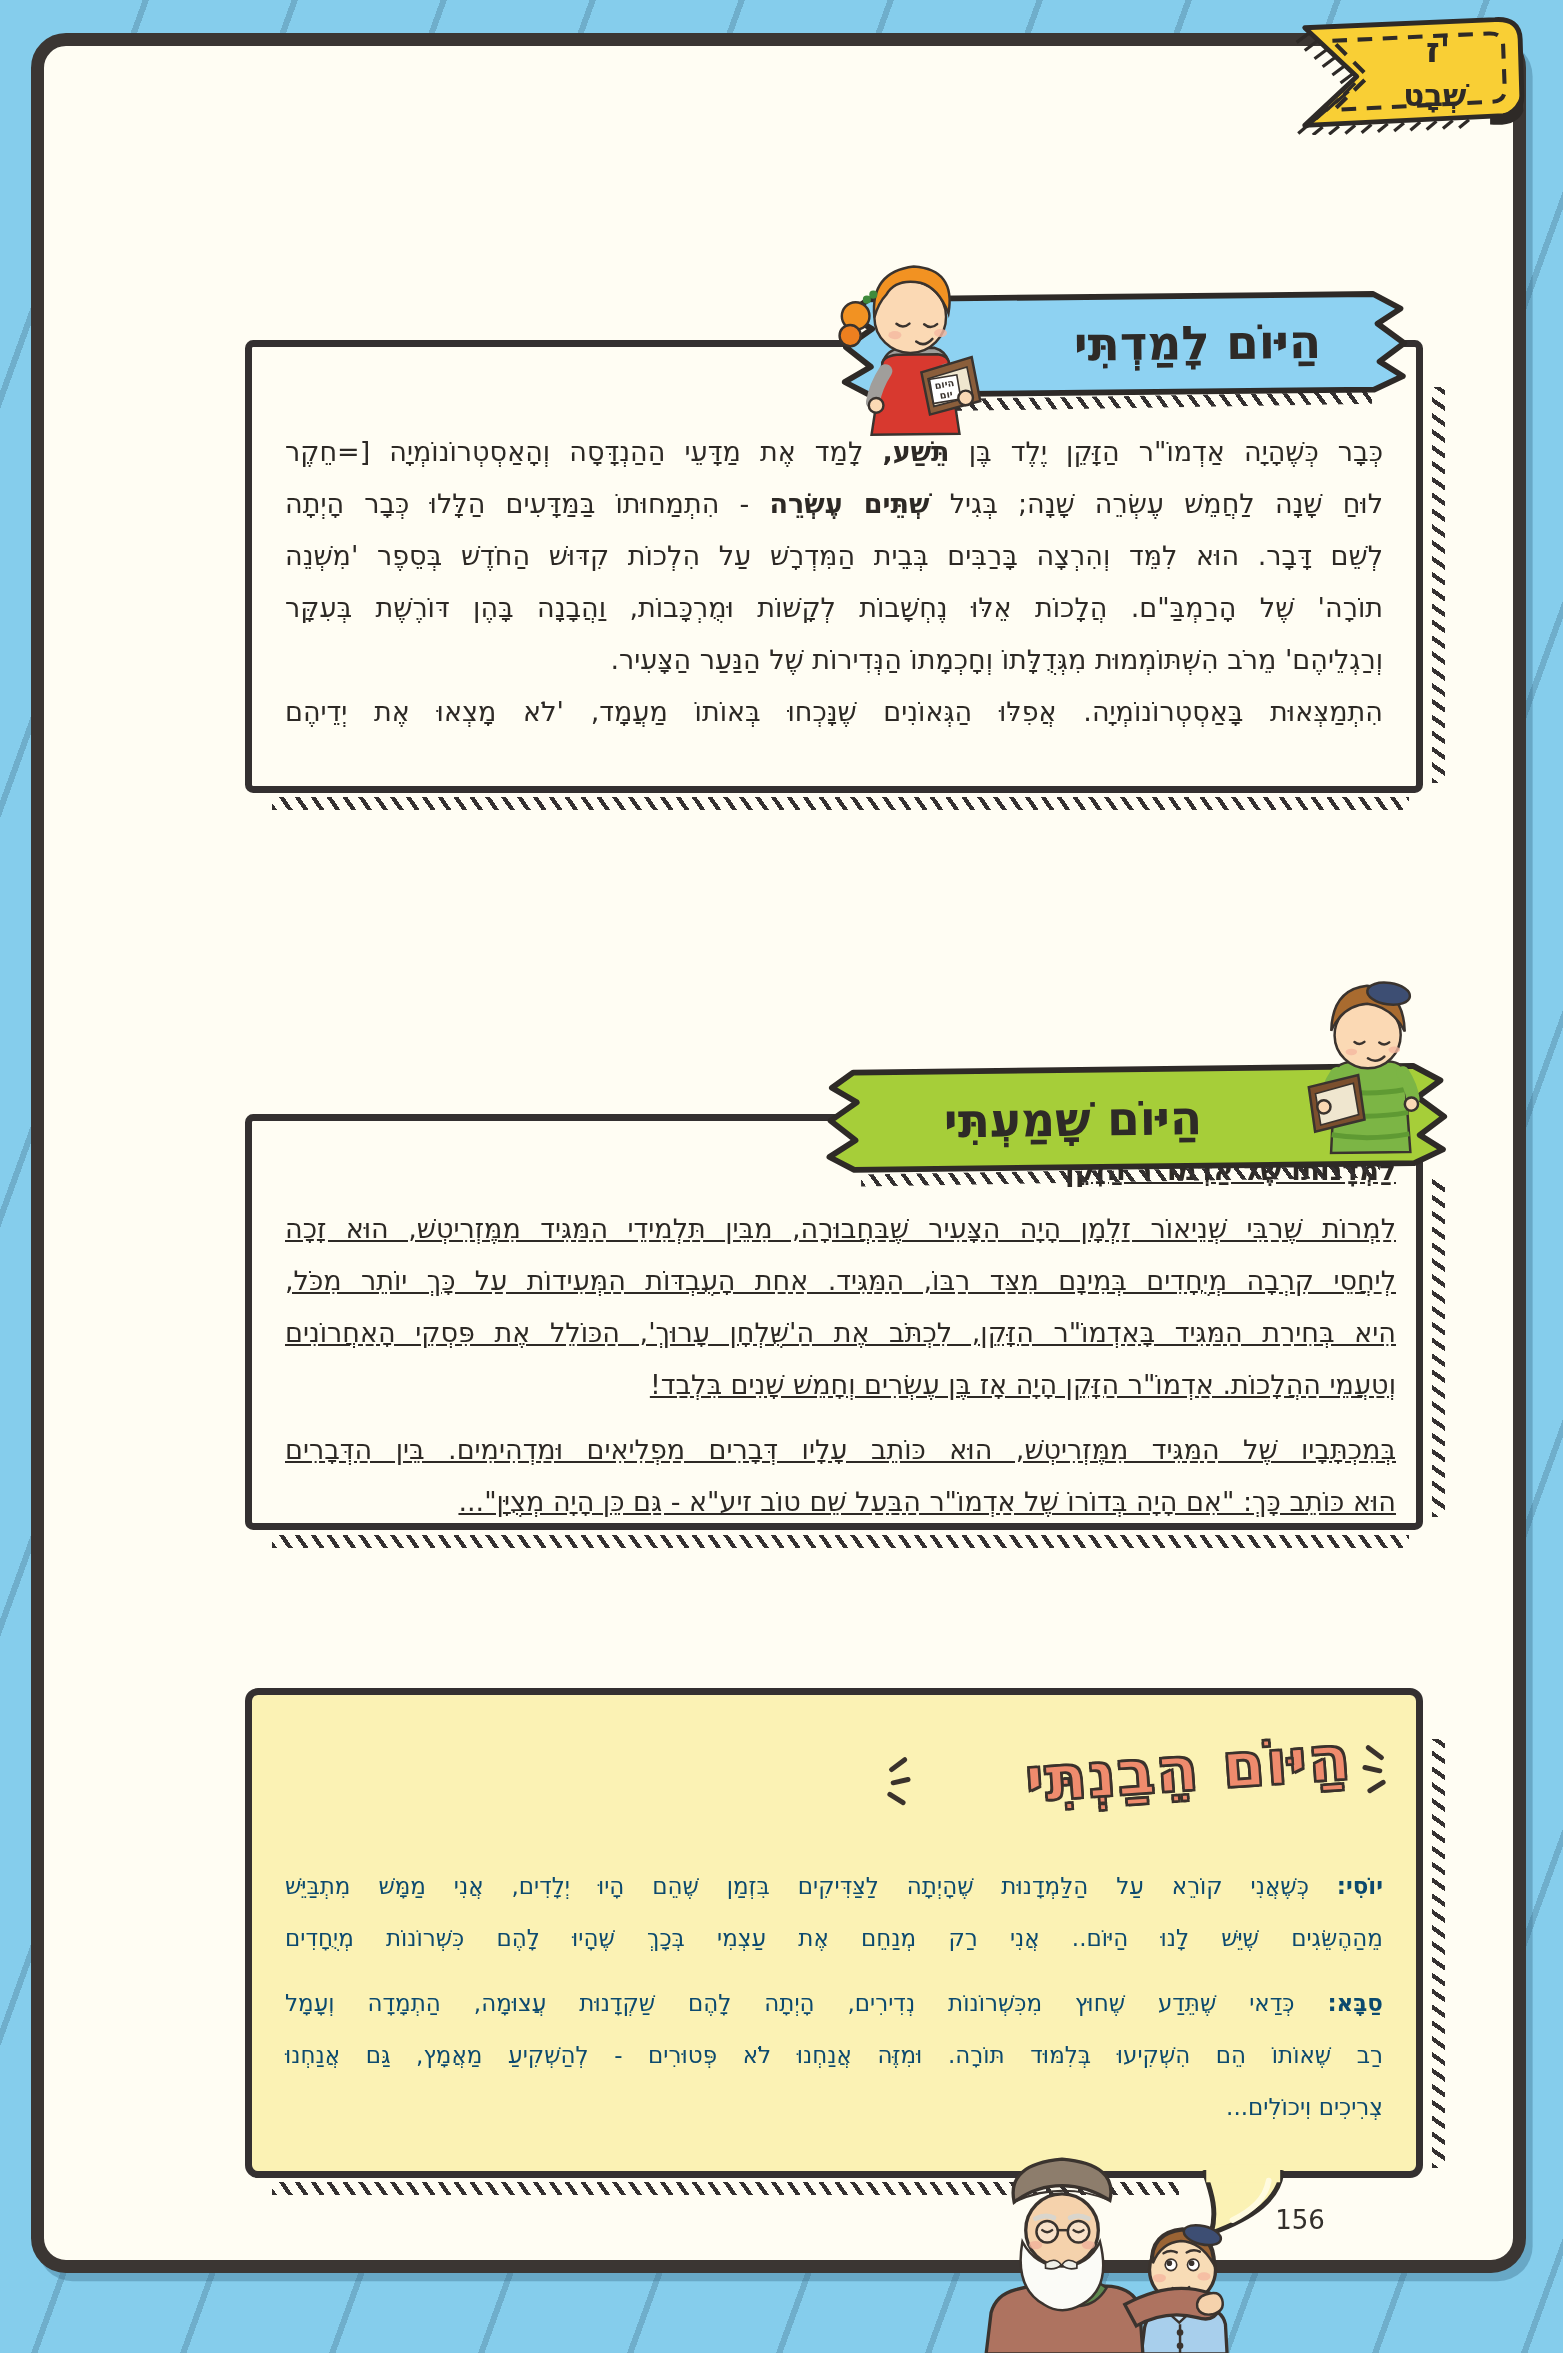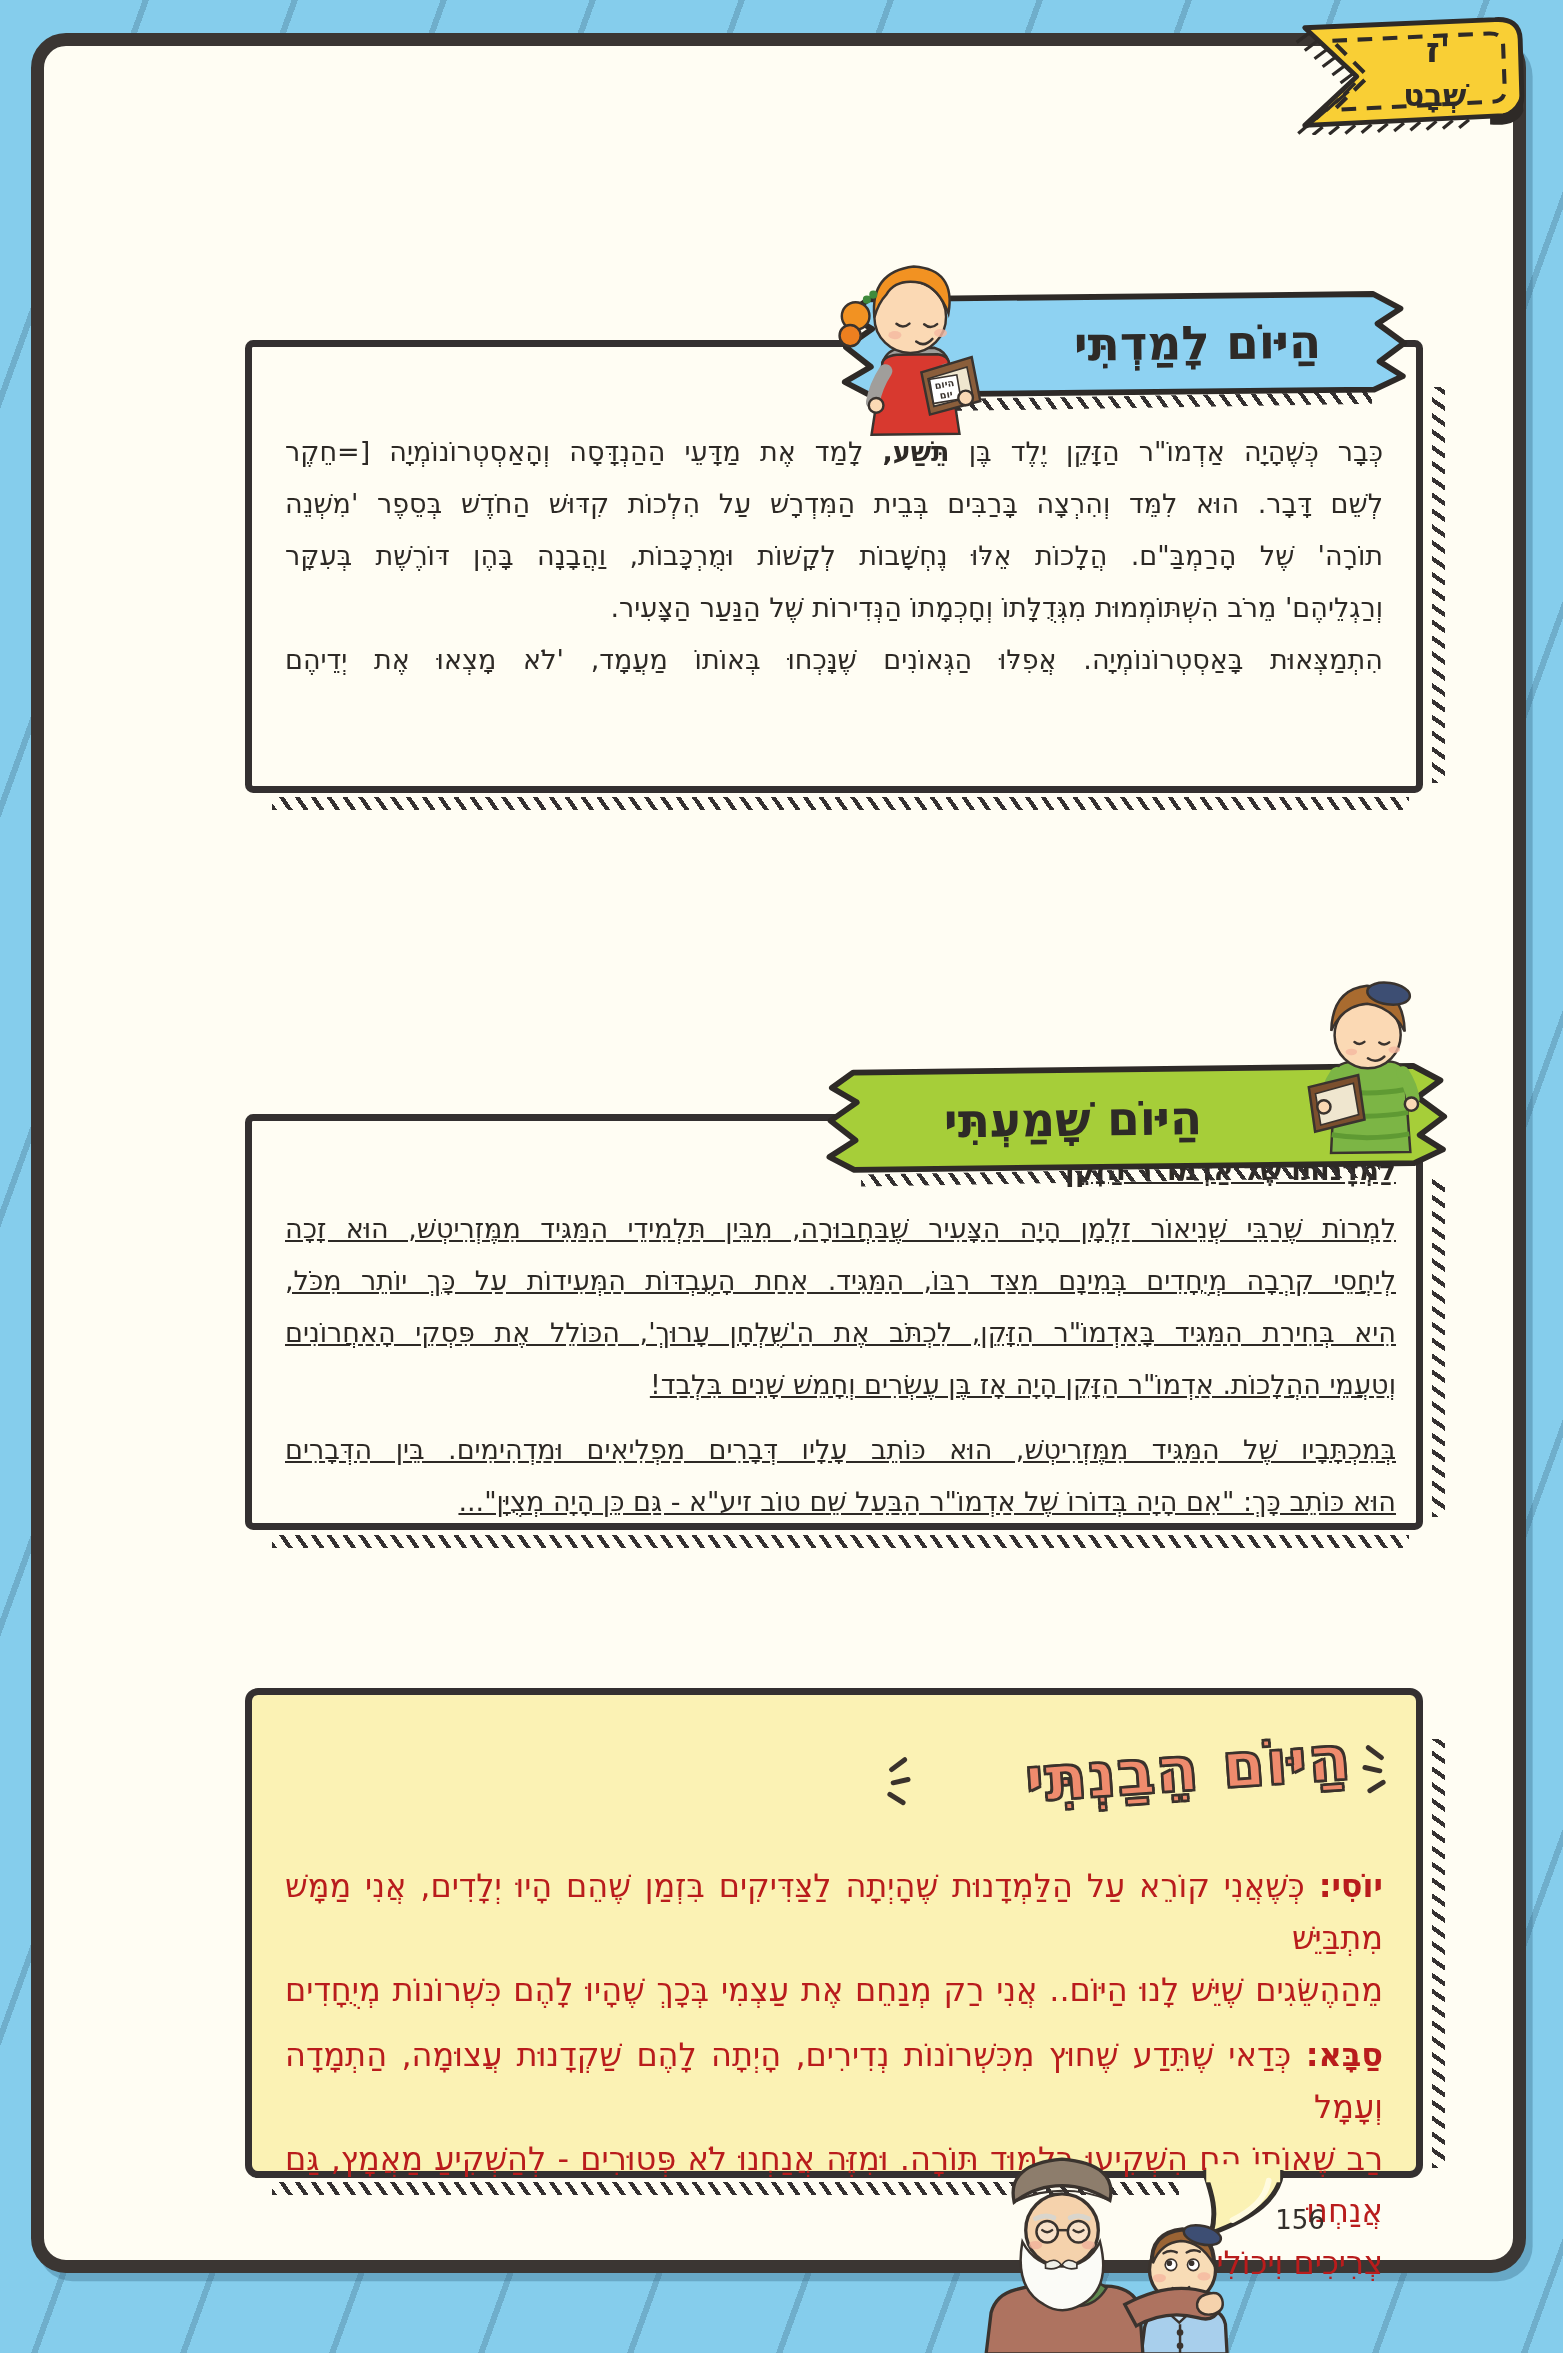--- a/index.html
+++ b/index.html
@@ -16,21 +16,21 @@
   .hatch{position:absolute;z-index:2;background:repeating-linear-gradient(55deg,#343030 0 4.1px,transparent 4.1px 13px);}
   .hatch.v{background:repeating-linear-gradient(35deg,#343030 0 4.1px,transparent 4.1px 13px);}
   .body-text{position:absolute;direction:rtl;color:#2D2925;font-size:27px;}
   .line{line-height:52px;text-align:justify;text-align-last:justify;white-space:normal;}
   .line.last{text-align-last:right;}
   .speaker{font-weight:bold;}
   .bt1{left:33px;right:33px;top:79px;}
   .bt2{left:33px;right:20px;top:25px;text-decoration:underline;}
   .headline{font-weight:bold;font-size:28px;line-height:49px;text-align:right;margin-bottom:8.2px;}
   .para2{margin-top:13px;}
-  .dialog-area{position:absolute;left:33px;right:33px;top:165px;direction:rtl;color:#b91c1c;font-size:32px;}
+  .dialog-area{position:absolute;left:33px;right:33px;top:165px;direction:rtl;color:#0c4a6e;font-size:23px;}
   .dialog-para{margin-bottom:13px;}
   .ribbon{position:absolute;z-index:3;}
   .ribbon svg.shape{position:absolute;inset:0;}
   .ribbon-label{position:absolute;inset:0;display:flex;align-items:center;justify-content:center;
     font-weight:bold;color:#2E2A27;direction:rtl;}
   .ribbon-blue{left:841px;top:290px;width:569px;height:107px;transform:rotate(-0.6deg);}
   .ribbon-blue .ribbon-label{font-size:47px;padding-left:144px;}
   .ribbon-green{left:824px;top:1061px;width:626px;height:115px;transform:rotate(-0.7deg);}
   .ribbon-green .ribbon-label{font-size:47px;padding-right:161px;padding-left:33px;}
   .girl-ill{position:absolute;left:-16.5px;top:-53px;width:171px;height:198px;}
@@ -81,20 +81,21 @@
       <line x1="210" y1="134" x2="198" y2="144"></line>
         <line x1="230" y1="133" x2="218" y2="143"></line>
     </g>
     <text x="192" y="62" text-anchor="middle" font-size="42" font-weight="bold" fill="#2E2A27">ז'</text>
     <text x="188" y="116" text-anchor="middle" font-size="38" font-weight="bold" fill="#2E2A27">שְׁבָט</text>
   </svg>
 
   <div class="box box1">
     <div class="body-text bt1">
         <div class="line">כְּבָר כְּשֶׁהָיָה אַדְמוֹ"ר הַזָּקֵן יֶלֶד בֶּן <b>תֵּשַׁע,</b> לָמַד אֶת מַדָּעֵי הַהַנְדָּסָה וְהָאַסְטְרוֹנוֹמְיָה [=חֵקֶר</div>
+        <div class="line">לוּחַ שָׁנָה לַחֲמֵשׁ עֶשְׂרֵה שָׁנָה; בְּגִיל <b>שְׁתֵּים עֶשְׂרֵה</b> - הִתְמַחוּתוֹ בַּמַּדָּעִים הַלָּלוּ כְּבָר הָיְתָה</div>
         <div class="line">לְשֵׁם דָּבָר. הוּא לִמֵּד וְהִרְצָה בָּרַבִּים בְּבֵית הַמִּדְרָשׁ עַל הִלְכוֹת קִדּוּשׁ הַחֹדֶשׁ בְּסֵפֶר 'מִשְׁנֵה</div>
         <div class="line">תוֹרָה' שֶׁל הָרַמְבַּ"ם. הֲלָכוֹת אֵלּוּ נֶחְשָׁבוֹת לְקָשׁוֹת וּמֻרְכָּבוֹת, וַהֲבָנָה בָּהֶן דּוֹרֶשֶׁת בְּעִקָּר</div>
         <div class="line last">וְרַגְלֵיהֶם' מֵרֹב הִשְׁתּוֹמְמוּת מִגְּדֻלָּתוֹ וְחָכְמָתוֹ הַנְּדִירוֹת שֶׁל הַנַּעַר הַצָּעִיר.</div>
         <div class="line">הִתְמַצְּאוּת בָּאַסְטְרוֹנוֹמְיָה. אֲפִלּוּ הַגְּאוֹנִים שֶׁנָּכְחוּ בְּאוֹתוֹ מַעֲמָד, 'לֹא מָצְאוּ אֶת יְדֵיהֶם</div>
       </div>
   </div>
   <div class="hatch" style="left:272px;top:797px;width:1137px;height:13px;"></div>
   <div class="hatch v" style="left:1432px;top:387px;width:13px;height:396px;"></div>
 
   <div class="ribbon ribbon-blue">

